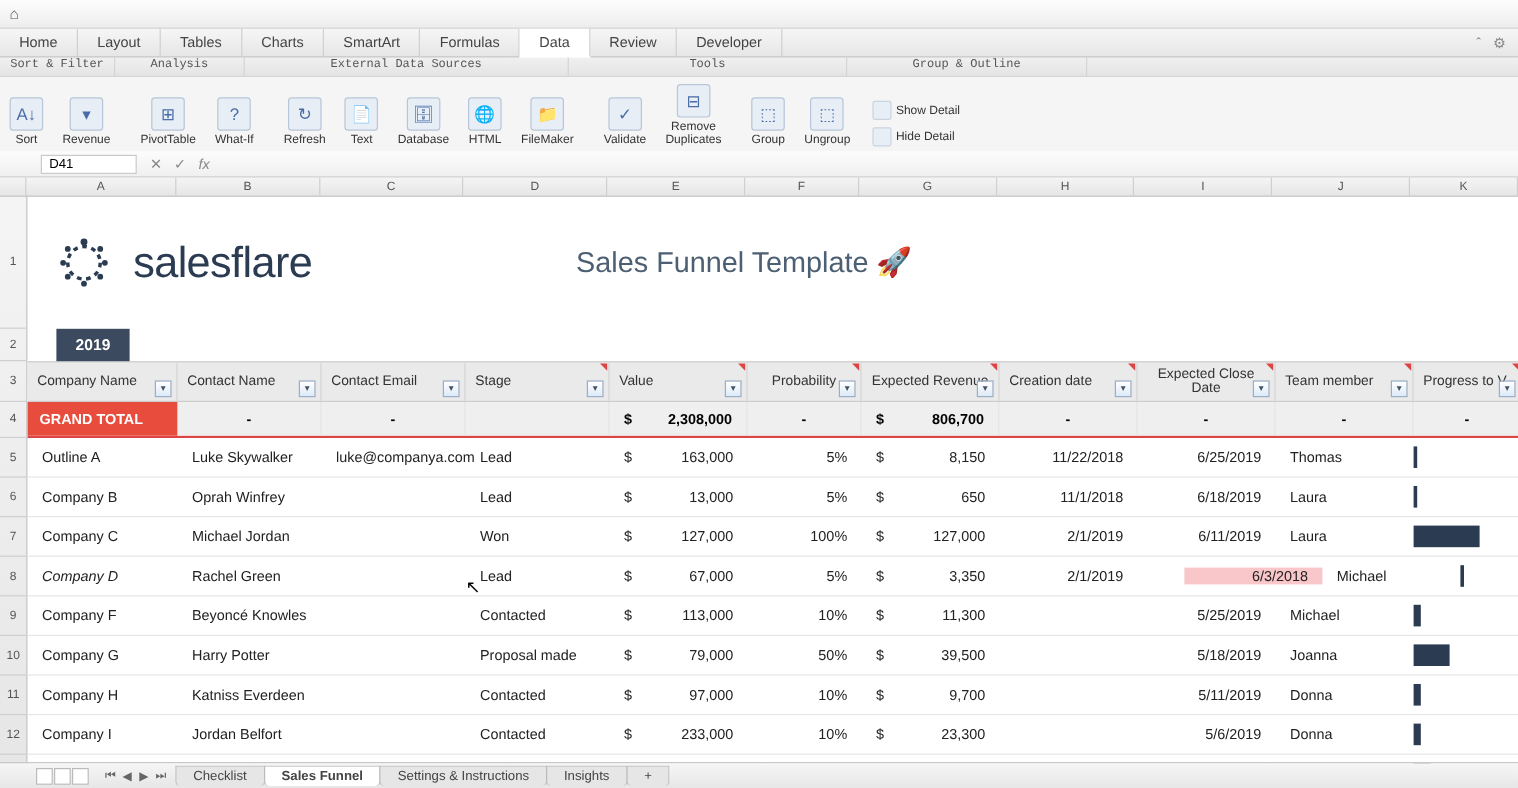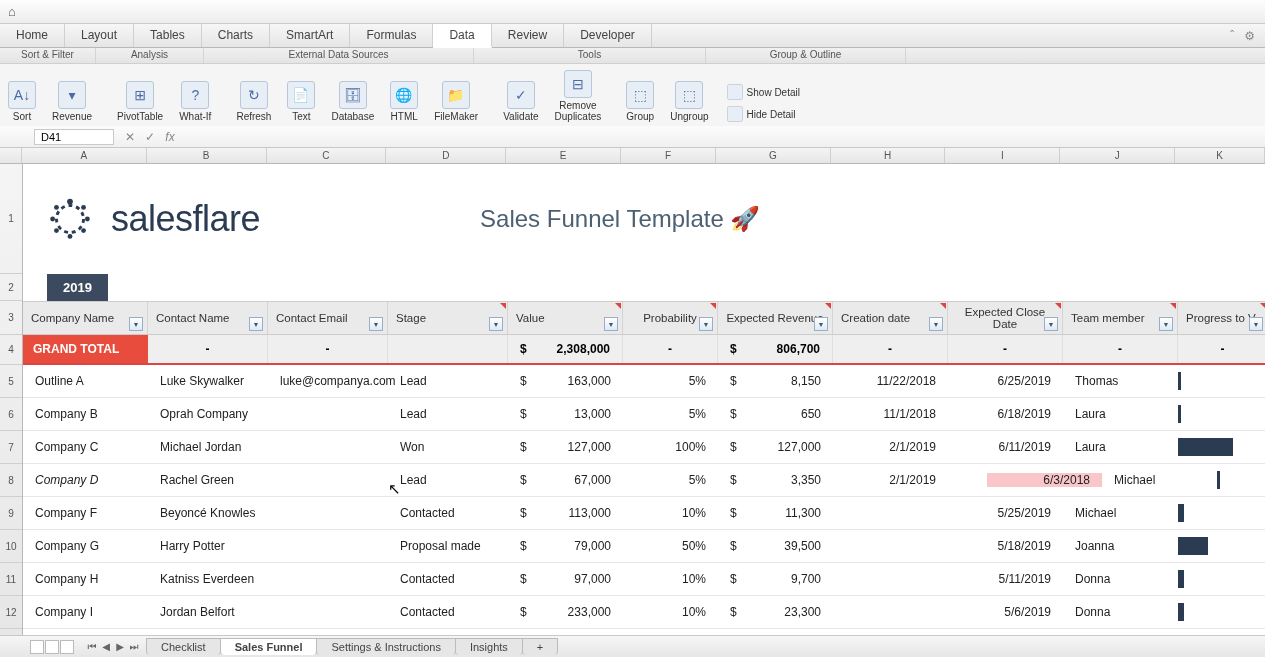--- a/index.html
+++ b/index.html
@@ -2,21 +2,21 @@
 <html><head>
 <meta charset="utf-8">
 <style>
 * { box-sizing: border-box; margin: 0; padding: 0; }
 body { font-family: -apple-system, "Helvetica Neue", Arial, sans-serif; font-size: 12px; background: #f5f5f5; overflow: hidden; width: 1265px; height: 657px; position: relative; }
 .menubar { background: linear-gradient(#fdfdfd,#ededed); border-bottom: 1px solid #ccc; height: 24px; display: flex; align-items: center; padding: 0 8px; }
 .menubar .home-icon { margin-right: 6px; color: #555; font-size: 13px; }
 .tabs { display: flex; background: linear-gradient(#f6f6f6,#e6e6e6); border-bottom: 1px solid #b8b8b8; }
 .tab { padding: 4px 16px; font-size: 12px; color: #444; border-right: 1px solid #d0d0d0; cursor: pointer; }
 .tab.active { background: #fff; border-bottom: 2px solid #fff; margin-bottom: -1px; font-weight: 500; }
-.group-label-row { display: flex; background: linear-gradient(#f0f0f0,#e4e4e4); border-bottom: 1px solid #cfcfcf; height: 16px; font-size: 10px; color: #555; }
+.group-label-row { display: flex; background: linear-gradient(#f0f0f0,#e4e4e4); border-bottom: 1px solid #cfcfcf; height: 16px; font-size: 10px; color: #555; font-family: Liberation Mono, monospace; }
 .group-label { text-align: center; border-right: 1px solid #d4d4d4; padding-top: 1px; }
 .ribbon-row { display: flex; align-items: flex-end; height: 62px; padding: 2px 0; }
 .rbtn { display: flex; flex-direction: column; align-items: center; justify-content: flex-end; padding: 2px 6px; margin: 0 2px; cursor: pointer; min-width: 40px; }
 .rbtn .ricon { width: 28px; height: 28px; background: #e8eef6; border: 1px solid #b7c6d8; border-radius: 3px; margin-bottom: 2px; display: flex; align-items: center; justify-content: center; font-size: 14px; color: #4a6da7; }
 .rbtn .rlabel { font-size: 10px; color: #333; text-align: center; line-height: 1.1; }
 .side-btn { display: flex; align-items: center; padding: 2px 4px; font-size: 10px; color: #333; cursor: pointer; }
 .side-btn .sicon { width: 16px; height: 16px; background: #e8eef6; border: 1px solid #c8d4e2; border-radius: 2px; margin-right: 4px; }
 .vsep { width: 1px; background: #d4d4d4; margin: 4px 4px; }
 .namebox-row { background: linear-gradient(#fcfcfc,#f0f0f0); border-bottom: 1px solid #c8c8c8; height: 22px; display: flex; align-items: center; padding: 0 4px; }
 .namebox { width: 80px; border: 1px solid #cacaca; background: #fff; padding: 1px 6px; font-size: 11px; margin-left: 30px; }
@@ -310,21 +310,21 @@
           </div>
           <div class="dcell num" style="width: 115px;">11/22/2018</div>
           <div class="dcell num" style="width: 115px;">6/25/2019</div>
           <div class="dcell " style="width: 115px;">Thomas</div>
           <div class="dcell" style="width: 90px; padding: 0px;">
             <div class="progress-bar" style="width:3px"></div>
           </div>
         </div>
         <div class="data-row">
           <div class="dcell " style="width: 125px;">Company B</div>
-          <div class="dcell " style="width: 120px;">Oprah Company</div>
+          <div class="dcell " style="width: 120px;">Oprah Winfrey</div>
           <div class="dcell " style="width: 120px;"></div>
           <div class="dcell " style="width: 120px;">Lead</div>
           <div class="dcell pcell" style="width: 115px;">
             <span class="cur">$</span>
             <span>13,000</span>
           </div>
           <div class="dcell num" style="width: 95px;">5%</div>
           <div class="dcell pcell" style="width: 115px;">
             <span class="cur">$</span>
             <span>650</span>

